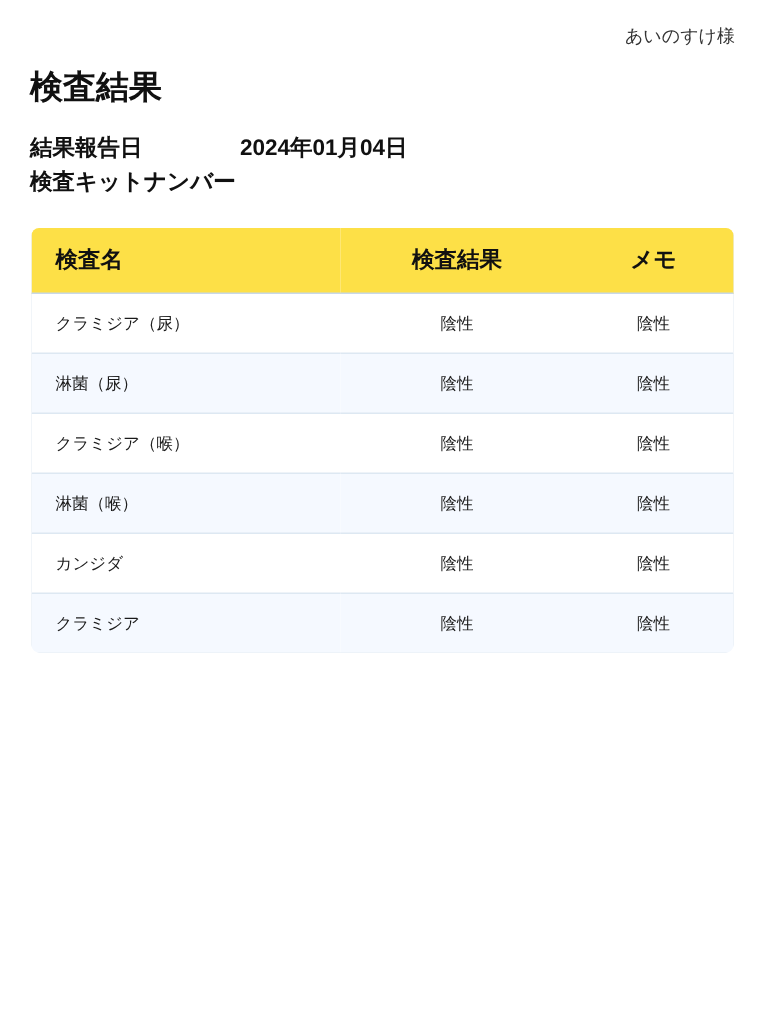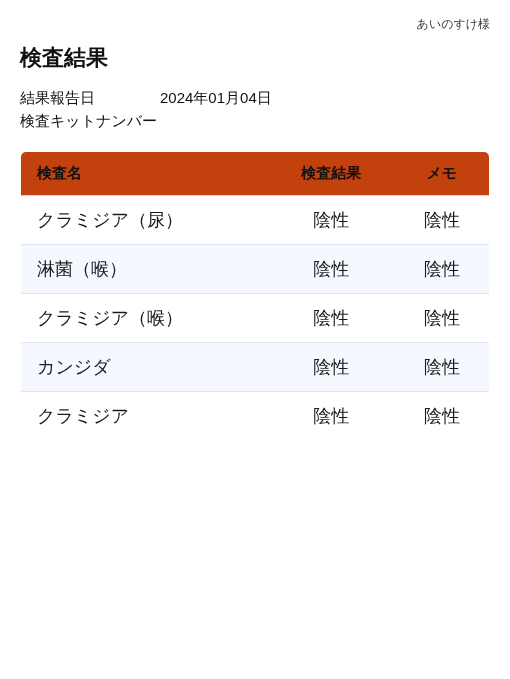--- a/index.html
+++ b/index.html
@@ -37,42 +37,42 @@
 
     .meta-info {
       margin-bottom: 20px;
     }
 
     .meta-row {
       display: flex;
       align-items: baseline;
       margin-bottom: 4px;
       font-size: 15px;
-      font-weight: normal;
+      font-weight: bold;
     }
 
     .meta-label {
       min-width: 140px;
       color: #111;
     }
 
     .meta-value {
       color: #111;
     }
 
     .results-table {
       width: 100%;
       border-collapse: collapse;
       border: 1px solid #c8d8e8;
       border-radius: 6px;
       overflow: hidden;
     }
 
     .results-table thead tr {
-      background-color: #c2410c;
+      background-color: #fde047;
     }
 
     .results-table thead th {
       padding: 12px 16px;
       text-align: left;
       font-weight: bold;
       font-size: 15px;
       color: #111;
       border-bottom: 1px solid #c8d8e8;
     }
@@ -85,21 +85,21 @@
     .results-table tbody tr {
       border-bottom: 1px solid #dde8f2;
     }
 
     .results-table tbody tr:last-child {
       border-bottom: none;
     }
 
     .results-table tbody td {
       padding: 12px 16px;
-      font-size: 18px;
+      font-size: 11px;
       color: #1a1a1a;
     }
 
     .results-table tbody td:nth-child(2),
     .results-table tbody td:nth-child(3) {
       text-align: center;
     }
 
     .results-table tbody tr:nth-child(even) {
       background-color: #f5f9ff;
@@ -138,26 +138,31 @@
         <th>メモ</th>
       </tr>
     </thead>
     <tbody id="table-body">
     <tr>
           <td>クラミジア（尿）</td>
           <td>陰性</td>
           <td>陰性</td>
         </tr>
         <tr>
-          <td>淋菌（喉）</td>
+          <td>淋菌（尿）</td>
           <td>陰性</td>
           <td>陰性</td>
         </tr>
         <tr>
           <td>クラミジア（喉）</td>
+          <td>陰性</td>
+          <td>陰性</td>
+        </tr>
+        <tr>
+          <td>淋菌（喉）</td>
           <td>陰性</td>
           <td>陰性</td>
         </tr>
         <tr>
           <td>カンジダ</td>
           <td>陰性</td>
           <td>陰性</td>
         </tr>
         <tr>
           <td>クラミジア</td>

